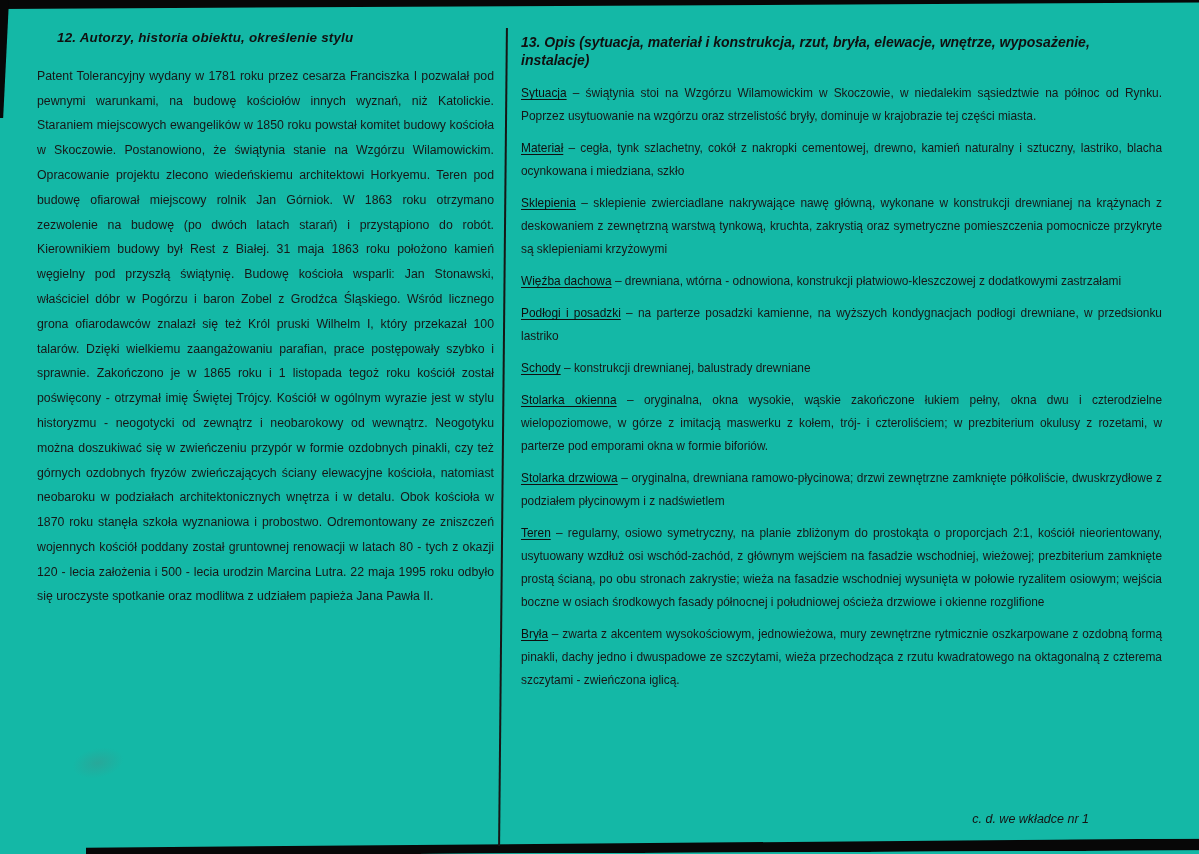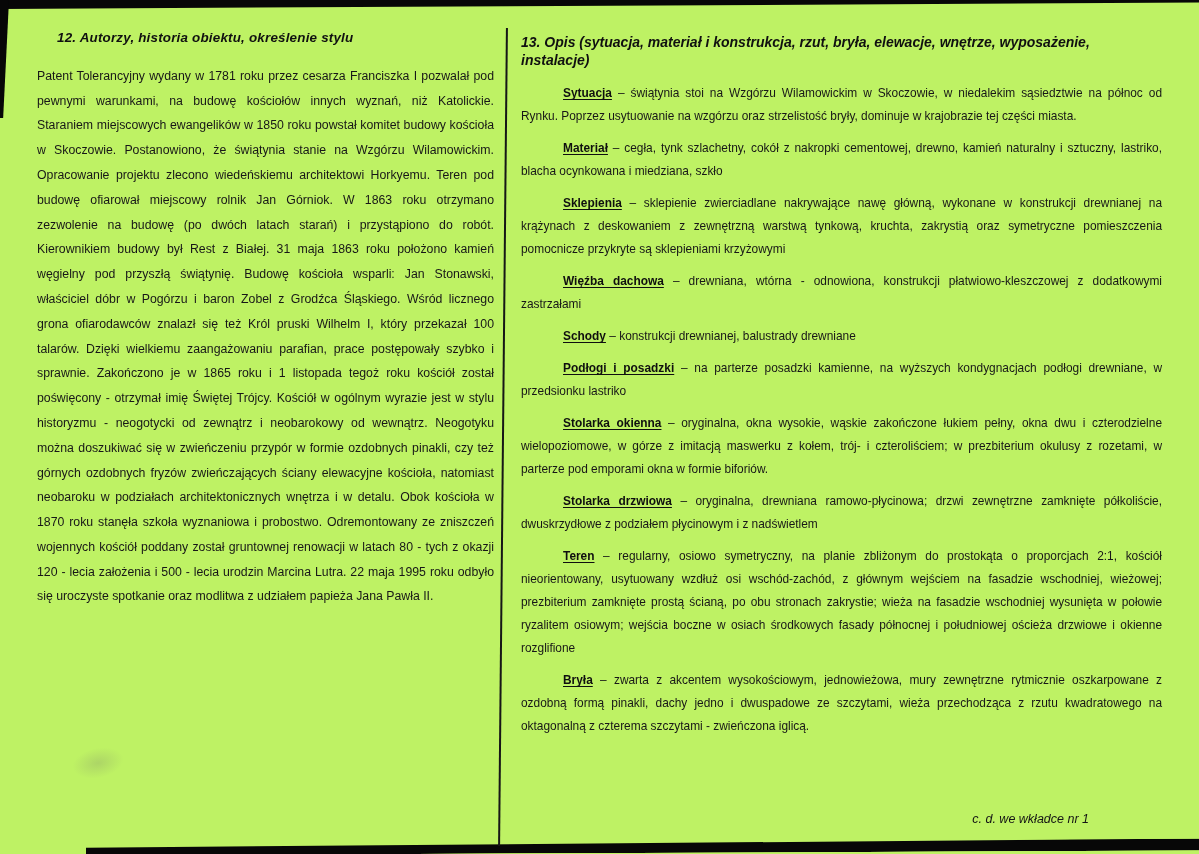--- a/index.html
+++ b/index.html
@@ -2,21 +2,21 @@
 <html><head>
 <meta charset="utf-8">
 <style>
   html,body{margin:0;padding:0;}
   body{
     width:1199px;height:854px;position:relative;overflow:hidden;
     background:#f7f6f2;
     font-family:"Liberation Sans", sans-serif;
     color:#1b1b1b;
   }
-  .scan{position:absolute;inset:0;background:#bef264;}
+  .scan{position:absolute;inset:0;background:#14b8a6;}
   
   .edge{position:absolute;background:#070707;}
   .edge-top{top:0;left:-3px;width:1205px;height:9px;
     clip-path:polygon(0 0,100% 0,100% 28%,0 100%);}
   .edge-left{top:0;left:0;width:9px;height:118px;
     clip-path:polygon(0 0,100% 0,35% 100%,0 100%);}
   .edge-bottom{left:86px;top:841px;width:1115px;height:12px;
     transform:rotate(-0.25deg);
     clip-path:polygon(0 35%,100% 0,100% 100%,0 100%);}
   .divider{position:absolute;left:502px;top:28px;width:1.5px;height:818px;
@@ -34,21 +34,21 @@
     margin:17px 0 0 0;font-size:12.3px;line-height:24.8px;
     text-align:justify;color:#171717;}
   
   .col-right{left:521px;top:33px;width:641px;}
   .col-right .heading{
     margin:0;font-style:italic;font-weight:bold;font-size:14px;
     line-height:1.3;color:#101010;}
   .entry{margin:9px 0 0 0;font-size:11.9px;line-height:23px;
     text-align:justify;color:#171717;}
   .entry:first-of-type{margin-top:13px;}
-  .lbl{font-weight:bold;text-decoration:underline;text-underline-offset:2px;color:#0f0f0f;margin-left:42px;}
+  .lbl{font-weight:normal;text-decoration:underline;text-underline-offset:2px;color:#0f0f0f;}
   .footer-note{
     position:absolute;top:812px;right:110px;
     font-style:italic;font-size:12.5px;color:#141414;}
 </style>
 </head>
 <body>
 
 <div class="scan">
 
   <div class="edge edge-top"></div>
@@ -75,26 +75,26 @@
     </p>
     <p class="entry">
       <span class="lbl">Sklepienia</span>
       <span class="txt">– sklepienie zwierciadlane nakrywające nawę główną, wykonane w konstrukcji drewnianej na krążynach z deskowaniem z zewnętrzną warstwą tynkową, kruchta, zakrystią oraz symetryczne pomieszczenia pomocnicze przykryte są sklepieniami krzyżowymi</span>
     </p>
     <p class="entry">
       <span class="lbl">Więźba dachowa</span>
       <span class="txt">– drewniana, wtórna - odnowiona, konstrukcji płatwiowo-kleszczowej z dodatkowymi zastrzałami</span>
     </p>
     <p class="entry">
+      <span class="lbl">Podłogi i posadzki</span>
+      <span class="txt">– na parterze posadzki kamienne, na wyższych kondygnacjach podłogi drewniane, w przedsionku lastriko</span>
+    </p>
+    <p class="entry">
       <span class="lbl">Schody</span>
       <span class="txt">– konstrukcji drewnianej, balustrady drewniane</span>
-    </p>
-    <p class="entry">
-      <span class="lbl">Podłogi i posadzki</span>
-      <span class="txt">– na parterze posadzki kamienne, na wyższych kondygnacjach podłogi drewniane, w przedsionku lastriko</span>
     </p>
     <p class="entry">
       <span class="lbl">Stolarka okienna</span>
       <span class="txt">– oryginalna, okna wysokie, wąskie zakończone łukiem pełny, okna dwu i czterodzielne wielopoziomowe, w górze z imitacją maswerku z kołem, trój- i czteroliściem; w prezbiterium okulusy z rozetami, w parterze pod emporami okna w formie biforiów.</span>
     </p>
     <p class="entry">
       <span class="lbl">Stolarka drzwiowa</span>
       <span class="txt">– oryginalna, drewniana ramowo-płycinowa; drzwi zewnętrzne zamknięte półkoliście, dwuskrzydłowe z podziałem płycinowym i z nadświetlem</span>
     </p>
     <p class="entry">

